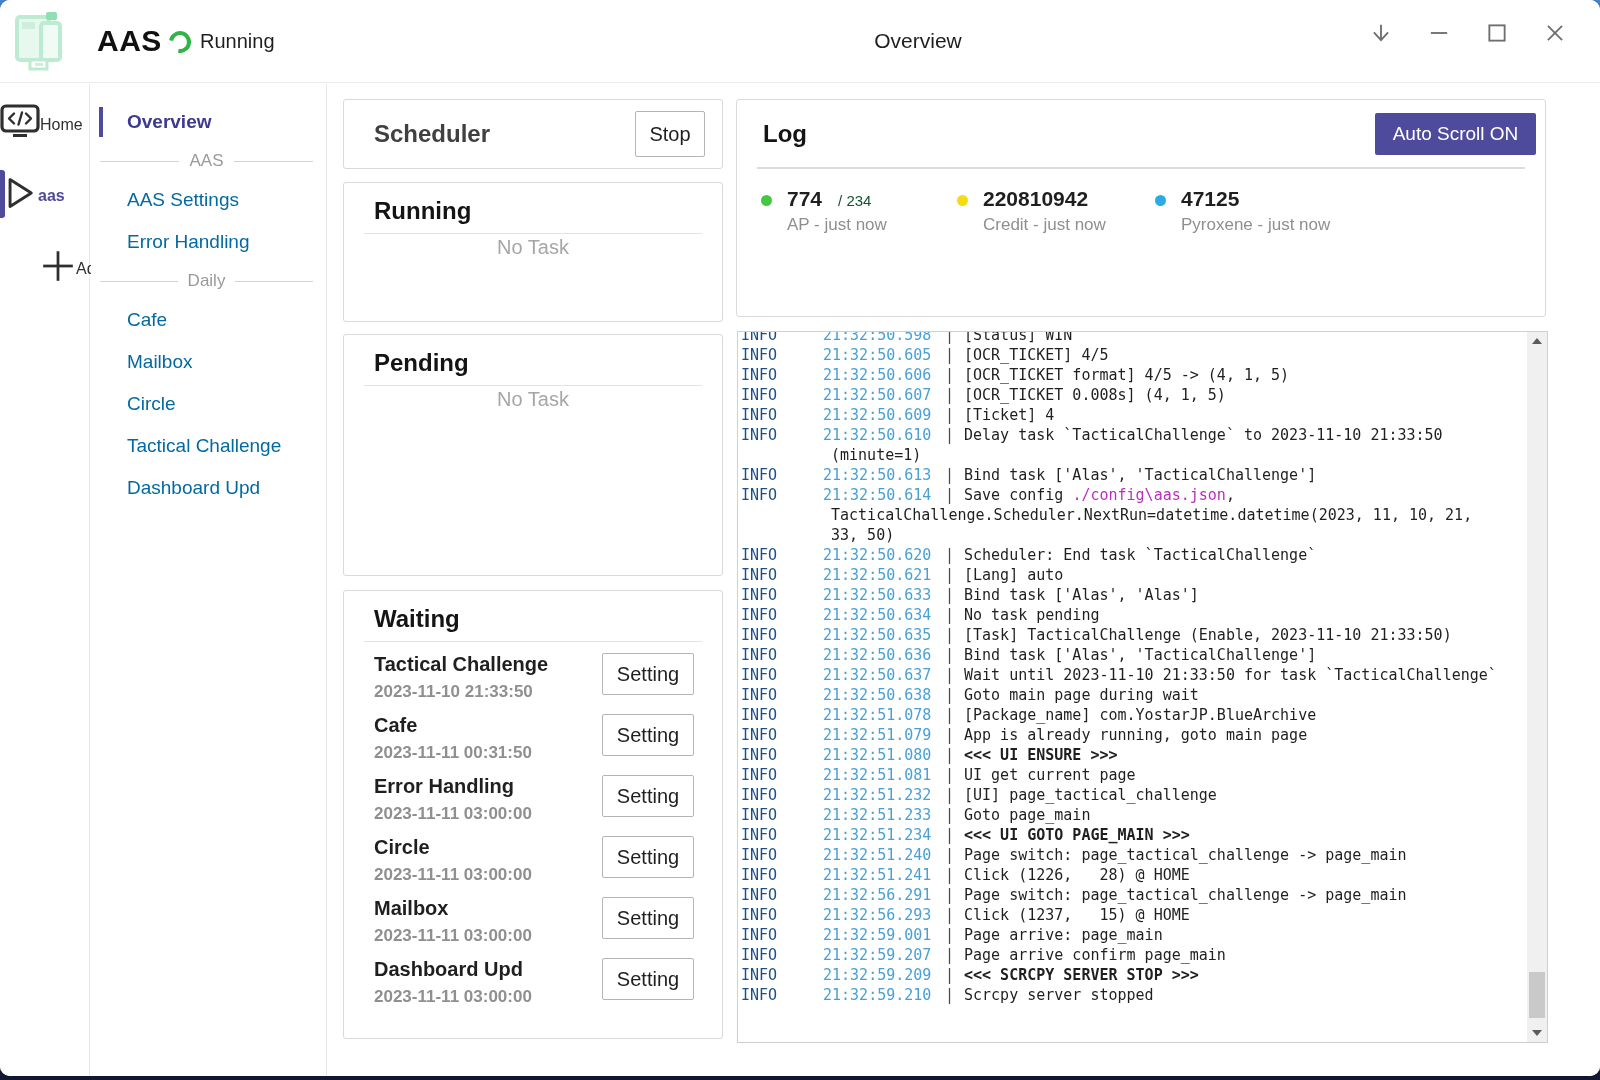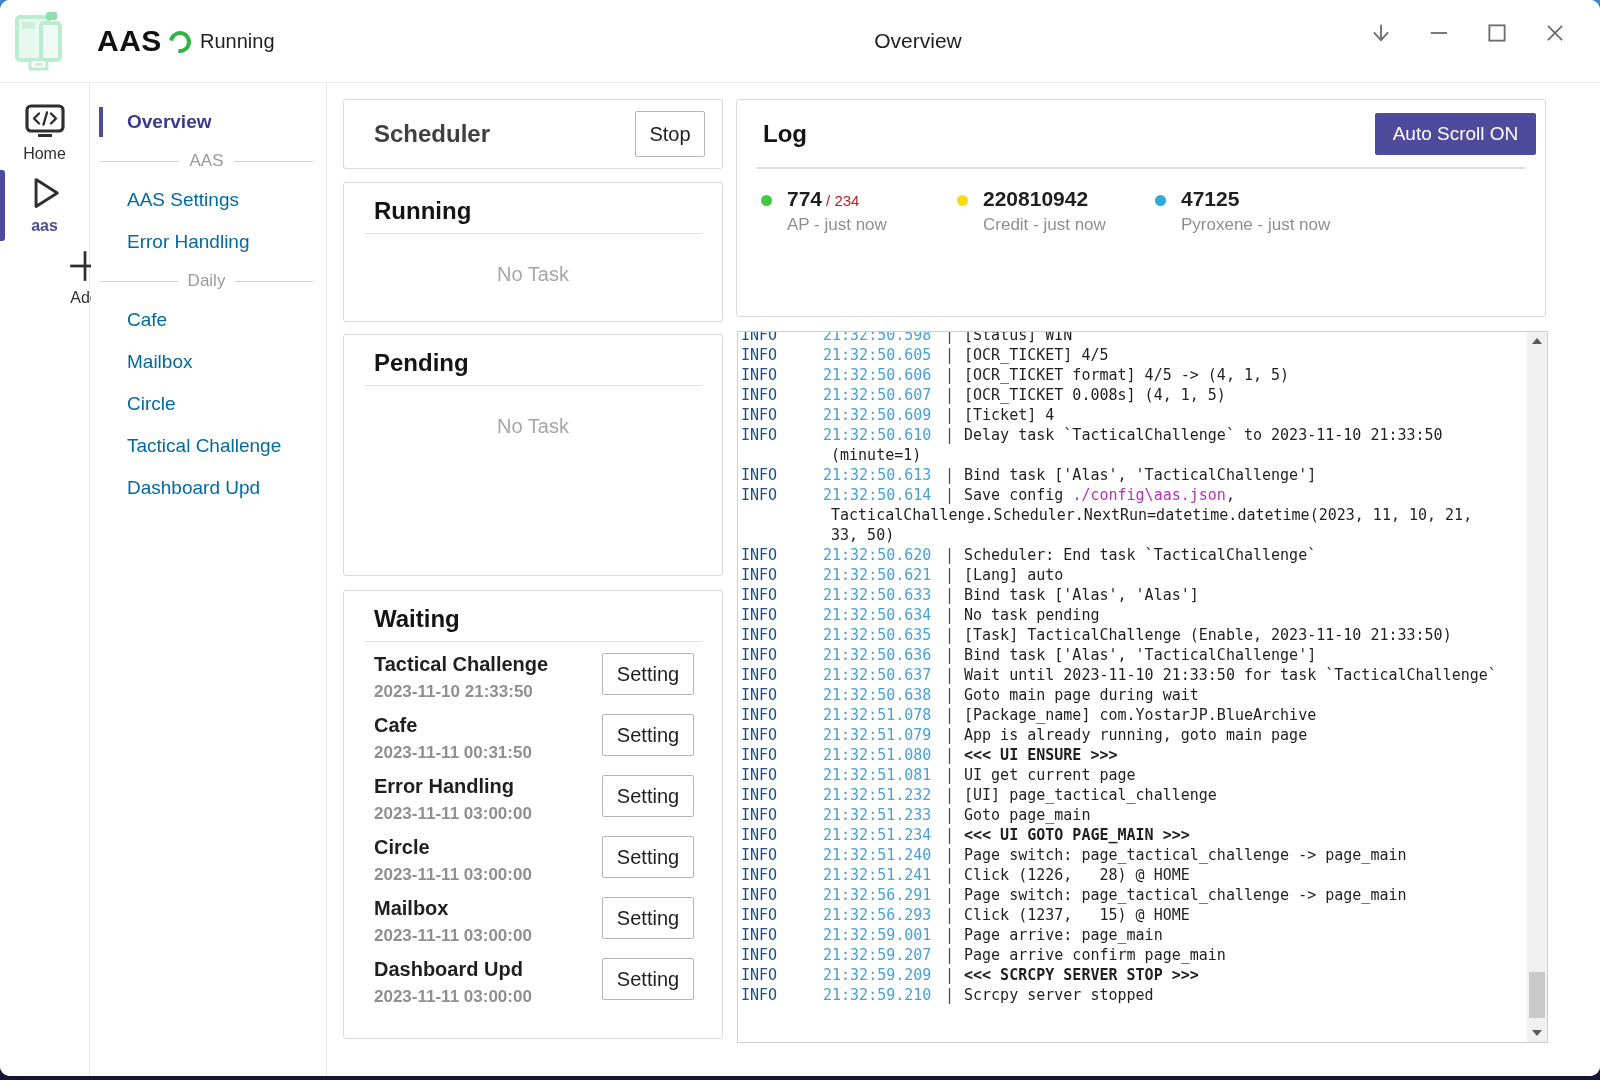--- a/index.html
+++ b/index.html
@@ -19,41 +19,41 @@
   .logo { position:absolute; left:10px; top:8px; width:64px; height:64px; }
   .app-name { position:absolute; left:97px; top:24px; font-size:30px; font-weight:800; color:#111; letter-spacing:.5px; }
   .spinner { position:absolute; left:169px; top:31px; width:22px; height:22px; border:4px solid #2eb544; border-left-color:transparent; border-radius:50%; transform:rotate(-35deg); }
   .status-label { position:absolute; left:200px; top:30px; font-size:20px; color:#1f1f1f; }
   .window-title { position:absolute; left:918px; top:29px; transform:translateX(-50%); font-size:21px; color:#1f1f1f; }
   .win-controls { position:absolute; right:26px; top:10px; display:flex; gap:20px; }
   .win-btn { width:38px; height:46px; display:flex; align-items:center; justify-content:center; background:none; border:none; cursor:default; }
   .win-btn svg { stroke:#6e6e6e; }
   
   .rail { position:absolute; left:0; top:84px; bottom:0; width:90px; background:#fff; border-right:1px solid #e8e8e8; }
-  .rail-item { position:absolute; left:0; width:100%; display:flex; flex-direction:column; align-items:center; }
+  .rail-item { position:absolute; left:0; width:100%; display:flex; align-items:center; }
   .rail-item .rlabel { margin-top:5px; font-size:16px; color:#2f2f2f; }
   #rail-home { top:20px; }
   #rail-aas  { top:86px; padding:4px 0 6px; }
   #rail-add  { top:164px;margin-left:40px; }
   #rail-aas .active-bar { position:absolute; left:0; top:0; bottom:0; width:5px; background:#4f4b9c; border-radius:0 3px 3px 0; }
   #rail-aas .rlabel { color:#4f4b9c; font-weight:800; font-size:16px; }
   
   .nav { position:absolute; left:91px; top:84px; bottom:0; width:236px; background:#fff; border-right:1px solid #e8e8e8; padding-top:17px; }
   .nav-item { position:relative; height:42px; display:flex; align-items:center; padding-left:36px; font-size:19px; color:#0369a1; }
   .nav-item .nav-bar { display:none; position:absolute; left:8px; top:6px; bottom:6px; width:4px; background:#4f4b9c; }
   .nav-item.active { color:#3d3a8e; font-weight:700; }
   .nav-item.active .nav-bar { display:block; }
   .nav-divider { height:36px; display:flex; align-items:center; gap:10px; padding:0 13px 0 9px; color:#9a9a9a; font-size:17px; }
   .nav-line { flex:1; height:1px; background:#d2d2d2; }
   
   .main { position:absolute; left:328px; top:84px; right:0; bottom:0; background:#fff; }
   .card { position:absolute; background:#fff; border:1px solid #d9d9d9; border-radius:3px; }
   .card-title { padding:14px 30px 8px; font-size:24px; font-weight:700; color:#141414; }
   .card-sep { height:1px; background:#e2e2e2; margin:0 20px; }
-  .no-task { text-align:center; color:#a6a6a6; font-size:20px; margin-top:29px; }
+  .no-task { text-align:center; color:#a6a6a6; font-size:20px; margin-top:2px; }
   .btn { font-family:inherit; background:#fff; border:1px solid #b5b5b5; border-radius:2px; font-size:20px; color:#1f1f1f; cursor:default; }
   #card-scheduler { left:15px; top:15px; width:380px; height:70px; }
   #card-scheduler .card-row { display:flex; align-items:center; justify-content:space-between; height:100%; padding:0 17px 0 30px; }
   #card-scheduler .sch-title { font-size:24px; font-weight:700; color:#404040; }
   .btn-stop { width:70px; height:46px; }
   #card-running { left:15px; top:98px;  width:380px; height:140px; }
   #card-pending { left:15px; top:250px; width:380px; height:242px; }
   #card-waiting { left:15px; top:506px; width:380px; height:449px; }
   .task-list { padding:8px 28px 0 30px; }
   .task-row { position:relative; height:61px; }
@@ -63,21 +63,21 @@
   
   #card-log { left:408px; top:15px; width:810px; height:218px; }
   .log-header { display:flex; align-items:center; justify-content:space-between; padding:13px 9px 0 26px; }
   .log-title { font-size:24px; font-weight:700; color:#141414; }
   .btn-autoscroll { width:161px; height:42px; background:#4f4b9c; color:#fff; border:none; border-radius:2px; font-size:19px; font-family:inherit; cursor:default; }
   .log-sep { margin:12px 20px 0; height:2px; background:#dcdcdc; }
   .log-stats { position:relative; margin-top:18px; height:60px; }
   .stat { position:absolute; top:0; }
   .stat .dot { position:absolute; left:0; top:8px; width:11px; height:11px; border-radius:50%; }
   .stat-val { margin-left:26px; font-size:21px; font-weight:700; color:#1f1f1f; }
-  .stat-val .t { font-size:15px; color:#b91c1c; font-weight:400; margin-left:4px; }
+  .stat-val .t { font-size:15px; color:#14532d; font-weight:400; margin-left:16px; }
   .stat-label { margin-left:26px; margin-top:4px; font-size:17px; color:#8f8f8f; }
   
   .log-viewer { position:absolute; left:409px; top:247px; width:811px; height:712px; border:1px solid #cfcfcf; background:#fff; overflow:hidden; }
   .log-content { position:absolute; left:0; top:-7px; right:20px;
     font-family:"DejaVu Sans Mono","Liberation Mono",monospace;
     font-size:15px; line-height:20px; white-space:pre; }
   .log-row { display:flex; height:20px; }
   .log-lvl  { flex:none; margin-left:3px; width:82px; color:#1b4f85; }
   .log-time { flex:none; width:122px; color:#4aa0d5; }
   .log-pipe { flex:none; width:19px; color:#4a4a4a; }

